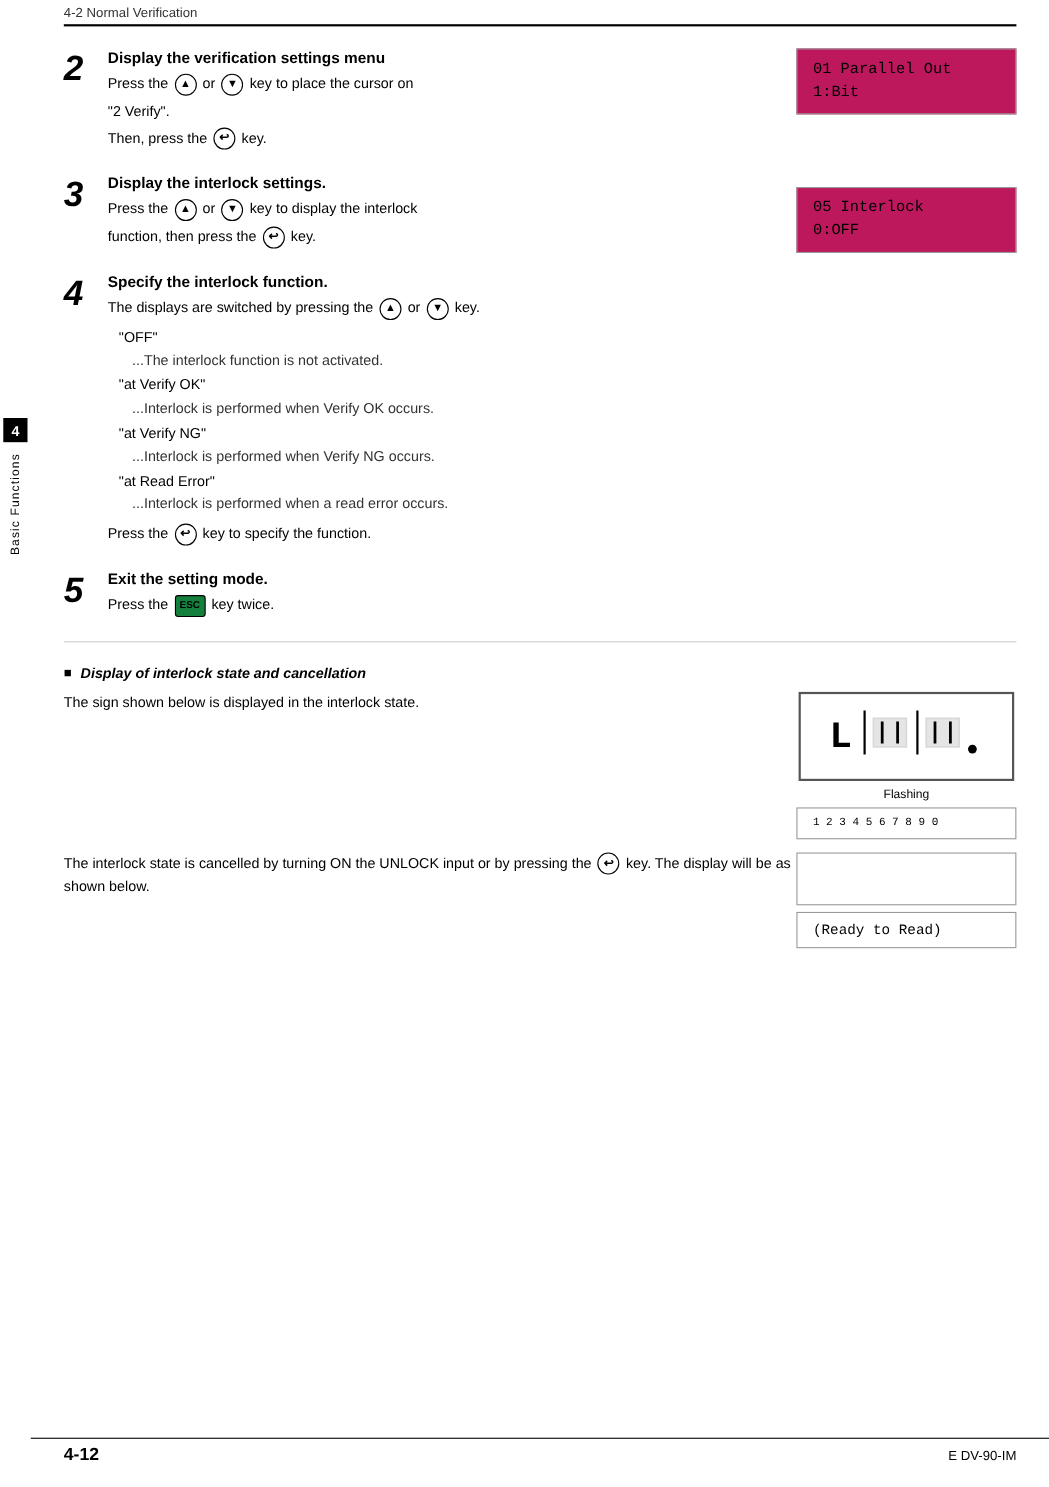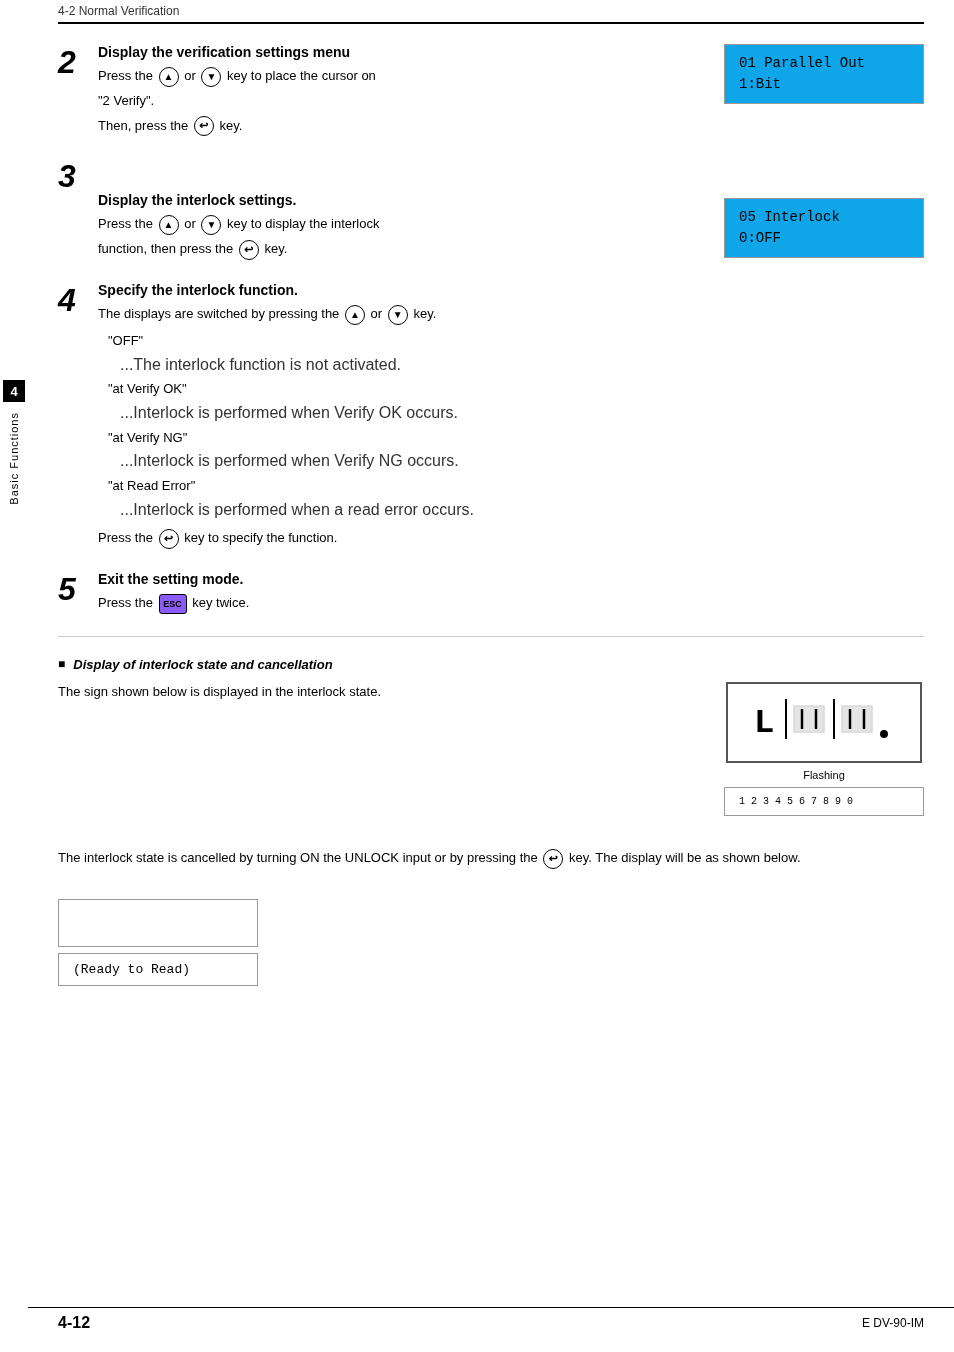--- a/index.html
+++ b/index.html
@@ -85,21 +85,21 @@
     .step-body {
       font-size: 13px;
       line-height: 1.6;
     }
     .step-body p {
       margin-bottom: 4px;
     }
 
     
     .display-box {
-      background: #0ea5e9;
+      background: #be185d;
       border: 1.5px solid #999;
       font-family: 'Courier New', monospace;
       font-size: 14px;
       padding: 8px 14px;
       min-width: 200px;
       line-height: 1.5;
     }
 
     
     .key-icon {
@@ -121,54 +121,53 @@
       align-items: center;
       justify-content: center;
       width: 28px;
       height: 20px;
       border: 1.5px solid #000;
       border-radius: 3px;
       font-size: 9px;
       font-weight: bold;
       vertical-align: middle;
       margin: 0 2px;
-      background: #8b5cf6;
+      background: #15803d;
     }
 
     
     .step2-row {
       display: flex;
       align-items: flex-start;
       gap: 20px;
     }
     .step2-left {
       flex: 1;
     }
     .step2-right {
       margin-top: 0;
     }
 
     
     .step3-row {
       display: flex;
-      align-items: center;
+      align-items: flex-end;
       gap: 17px;
-      margin-top: 34px;
     }
 
     
     .bullet-list {
       margin: 6px 0 6px 10px;
     }
     .bullet-item {
       margin-bottom: 2px;
     }
     .bullet-item .sub-text {
       color: #333;
-      font-size: 16px;
+      font-size: 13px;
       margin-left: 12px;
     }
 
     
     .section-heading {
       font-size: 13px;
       font-weight: bold;
       margin: 20px 0 10px 0;
       display: flex;
       align-items: center;
@@ -272,24 +271,22 @@
       font-size: 12px;
     }
 
     
     .arrow-up::after { content: '▲'; font-size: 10px; }
     .arrow-down::after { content: '▼'; font-size: 10px; }
     .enter-icon::after { content: '↩'; font-size: 11px; }
 
     .interlock-cancel-section {
       display: flex;
-      gap: 30px;
       align-items: flex-start;
-      margin-top: 32px;
-      flex-direction: column;
+      margin-top: 12px;
     }
     .interlock-cancel-left {
       flex: 1;
       font-size: 13px;
       line-height: 1.6;
     }
     .interlock-cancel-right {
       display: flex;
       flex-direction: column;
       align-items: flex-start;

